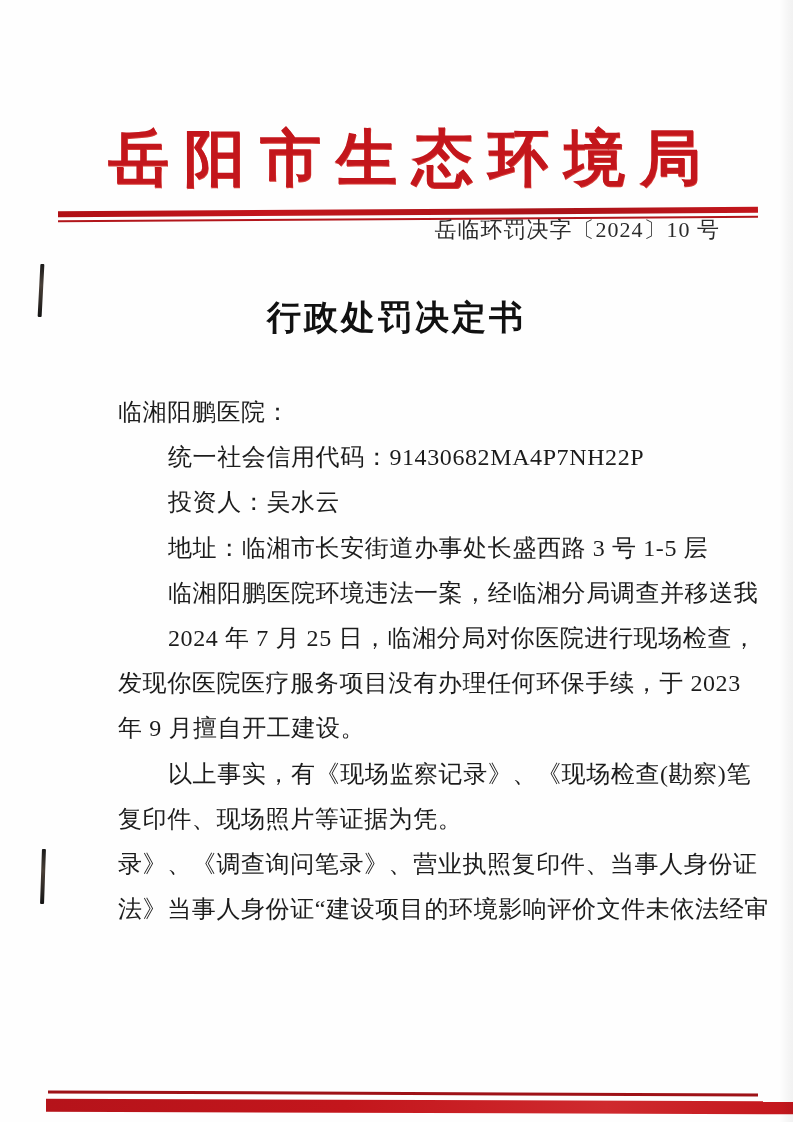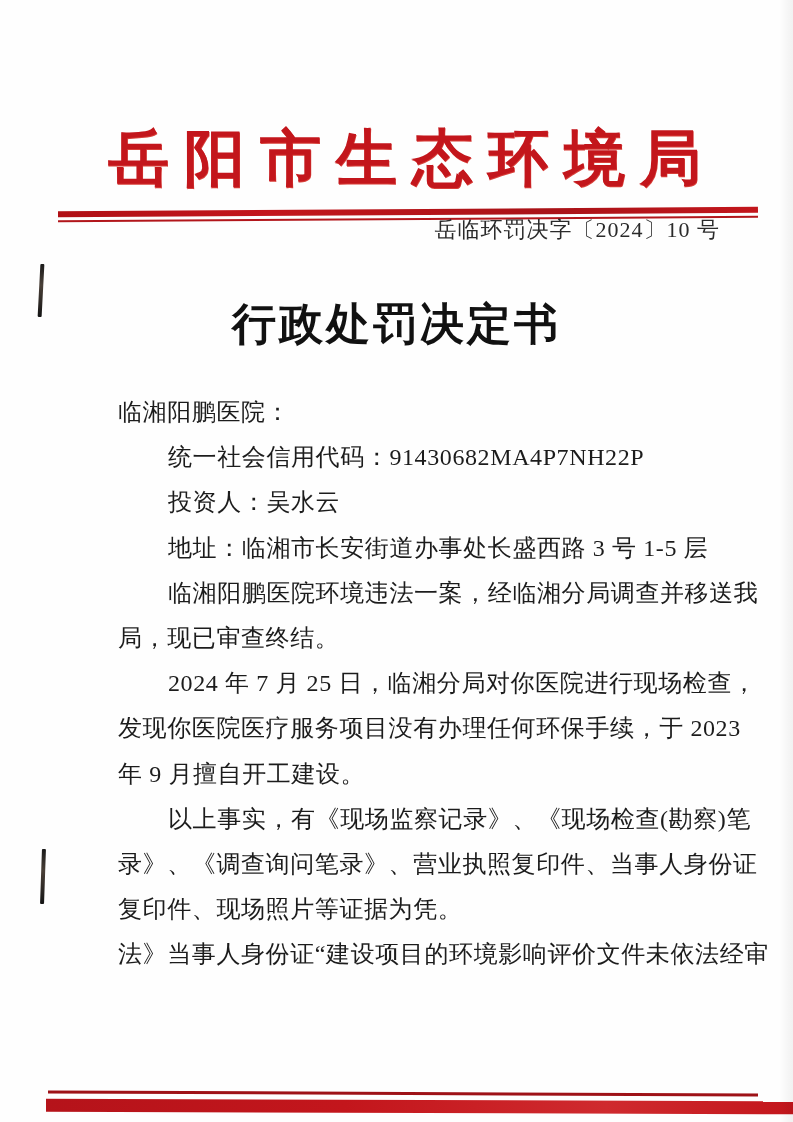--- a/index.html
+++ b/index.html
@@ -65,21 +65,21 @@
     white-space: nowrap;
   }
 
   
   .doc-title {
     position: absolute;
     top: 295px;
     left: 0;
     width: 793px;
     text-align: center;
-    font-size: 44px;
+    font-size: 34px;
     font-weight: bold;
     color: #111111;
     letter-spacing: 3px;
     white-space: nowrap;
   }
 
   
   .doc-body {
     position: absolute;
     top: 390px;
@@ -170,27 +170,26 @@
   <div class="doc-number">岳临环罚决字〔2024〕10 号</div>
 
   <div class="doc-title">行政处罚决定书</div>
 
   <div class="doc-body" id="doc-body">
       <div class="body-line">临湘阳鹏医院：</div>
       <div class="body-line indent">统一社会信用代码：91430682MA4P7NH22P</div>
       <div class="body-line indent">投资人：吴水云</div>
       <div class="body-line indent">地址：临湘市长安街道办事处长盛西路 3 号 1-5 层</div>
       <div class="body-line indent">临湘阳鹏医院环境违法一案，经临湘分局调查并移送我</div>
-      <div class="body-line">局，现已审查终结。</div>
       <div class="body-line indent">2024 年 7 月 25 日，临湘分局对你医院进行现场检查，</div>
       <div class="body-line">发现你医院医疗服务项目没有办理任何环保手续，于 2023</div>
       <div class="body-line">年 9 月擅自开工建设。</div>
       <div class="body-line indent">以上事实，有《现场监察记录》、《现场检查(勘察)笔</div>
+      <div class="body-line">复印件、现场照片等证据为凭。</div>
       <div class="body-line">录》、《调查询问笔录》、营业执照复印件、当事人身份证</div>
-      <div class="body-line">复印件、现场照片等证据为凭。</div>
       <div class="body-line">法》当事人身份证“建设项目的环境影响评价文件未依法经审</div>
     </div>
 
   <div class="staple-mark staple-1"></div>
   <div class="staple-mark staple-2"></div>
 
   <div class="bottom-rule-thin"></div>
   <div class="bottom-rule-thick"></div>
 
   <div class="scan-shade"></div>

